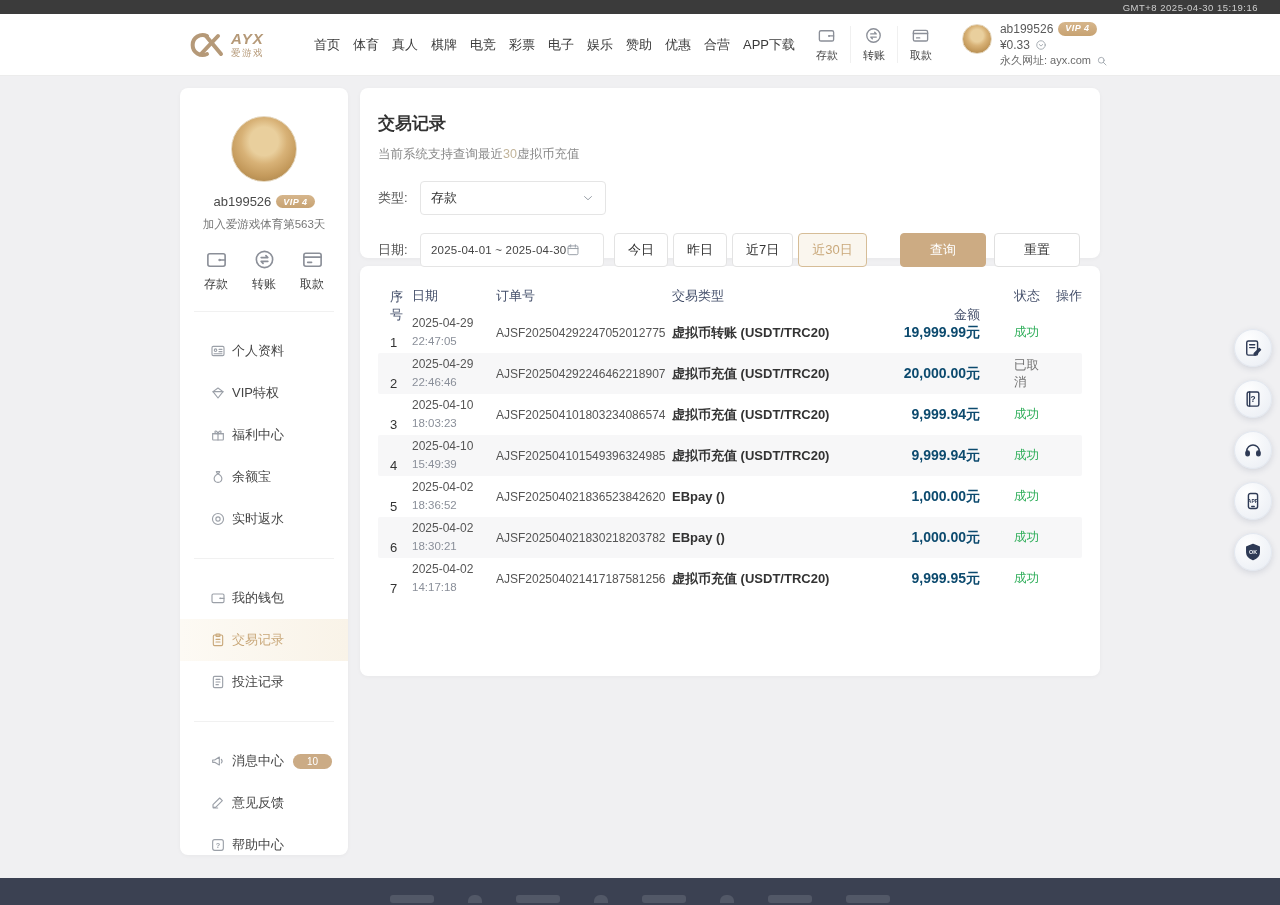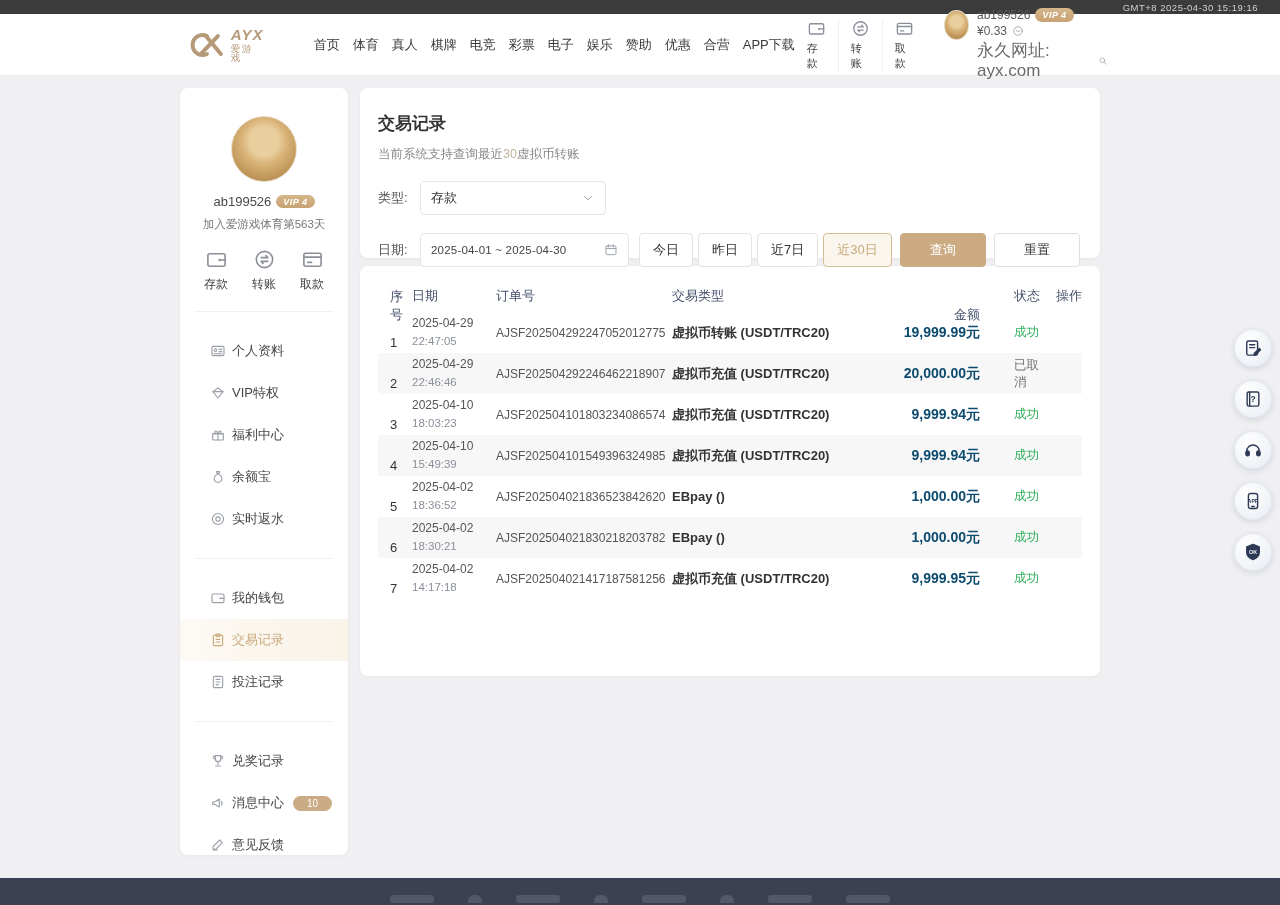--- a/index.html
+++ b/index.html
@@ -31,21 +31,21 @@
   .qa .icn{width:19px;height:19px;color:#8b8f98;}
   .qa span.lbl{font-size:11px;color:#444;}
   .user-box{display:flex;align-items:flex-start;gap:8px;margin-left:18px;}
   .avatar{border-radius:50%;background:
       radial-gradient(circle at 50% 38%, #e9cf9d 0 28%, #d8b277 45%, #c49a5c 68%, #9a7742 100%);
       border:1px solid #e6d9c2;}
   .avatar.sm{width:30px;height:30px;margin-top:2px;}
   .user-meta{display:flex;flex-direction:column;gap:2px;}
   .u-row{display:flex;align-items:center;gap:5px;font-size:12px;color:#5a5a5a;line-height:1.2;}
   .u-row .icn{width:12px;height:12px;color:#9aa0a8;}
-  .u-row.site{font-size:17px;color:#6a6a6a;}
+  .u-row.site{font-size:11px;color:#6a6a6a;}
   .vip-badge{background:linear-gradient(180deg,#d6b68c,#c7a272);color:#fff;font-size:9px;font-weight:bold;font-style:italic;border-radius:8px;padding:1.5px 7px;letter-spacing:.5px;}
 
   
   .body{display:flex;align-items:flex-start;padding:12px 0 0 180px;}
 
   
   .sidebar{width:168px;height:767px;background:#fff;border-radius:8px;box-shadow:0 1px 4px rgba(0,0,0,.04);padding-top:28px;flex-shrink:0;}
   .profile{display:flex;flex-direction:column;align-items:center;}
   .avatar.lg{width:66px;height:66px;}
   .p-name{display:flex;align-items:center;gap:5px;margin-top:12px;}
@@ -70,21 +70,21 @@
   .filter-card{height:170px;padding:24px 20px 0 18px;}
   .page-title{font-size:17px;font-weight:bold;color:#333;}
   .subtitle{font-size:12.5px;color:#8a8a8a;margin-top:11px;}
   .subtitle .hl{color:#c2b49a;}
   .f-row{display:flex;align-items:center;margin-top:18px;}
   .f-label{font-size:13px;color:#555;width:42px;flex-shrink:0;}
   .select,.date-input{height:34px;border:1px solid #e5e5e5;border-radius:4px;background:#fff;display:flex;align-items:center;padding:0 10px;cursor:pointer;}
   .select{width:186px;justify-content:space-between;}
   .select .val{font-size:13px;color:#333;}
   .select .icn,.date-input .icn{width:14px;height:14px;color:#9aa0a8;}
-  .date-input{width:209px;justify-content:space-between;}
+  .date-input{width:184px;}
   .date-input .val{font-size:11.5px;color:#444;letter-spacing:.2px;}
   .quick-dates{display:flex;gap:5px;margin-left:10px;}
   .qd{height:34px;padding:0 13px;border:1px solid #e3e3e3;border-radius:4px;background:#fff;font-size:13px;color:#333;display:flex;align-items:center;cursor:pointer;}
   .qd.active{border-color:#d6bd97;color:var(--accent);background:var(--accent-bg);}
   .f-btns{margin-left:auto;display:flex;gap:8px;}
   .btn{height:34px;width:86px;border-radius:4px;font-size:13px;display:flex;align-items:center;justify-content:center;cursor:pointer;}
   .btn.primary{background:var(--accent-btn);color:#fff;border:1px solid var(--accent-btn);}
   .btn.ghost{background:#fff;color:#333;border:1px solid #e0e0e0;}
 
   
@@ -375,31 +375,20 @@
             </span>
             <span class="mi-label">投注记录</span>
 
           </div>
         </div>
 
       <div class="divider"></div>
 
       <div class="menu">
 
-          <div class="menu-item">
-            <span class="icn">
-              <svg viewBox="0 0 24 24" fill="none" stroke="currentColor" stroke-width="1.7" stroke-linecap="round" stroke-linejoin="round">
-                <path d="M8 4h8v5a4 4 0 01-8 0z"></path>
-                <path d="M8 5H5.2a2.8 2.8 0 002.8 3.8M16 5h2.8A2.8 2.8 0 0116 8.8"></path>
-                <path d="M12 13v4M8.5 19.5h7"></path>
-              </svg>
-            </span>
-            <span class="mi-label">兑奖记录</span>
-
-          </div>
 
           <div class="menu-item">
             <span class="icn">
               <svg viewBox="0 0 24 24" fill="none" stroke="currentColor" stroke-width="1.7" stroke-linecap="round" stroke-linejoin="round">
                 <path d="M4 10.5v3.5h3l7 4V6l-7 4.5z"></path>
                 <path d="M17 9.5a4.2 4.2 0 010 5.5"></path>
               </svg>
             </span>
             <span class="mi-label">消息中心</span>
             <span class="mi-badge">10</span>
@@ -427,21 +416,21 @@
 
           </div>
         </div>
     </aside>
 
     <main class="main">
 
       <section class="card filter-card">
         <h1 class="page-title">交易记录</h1>
         <p class="subtitle">
-          <span>当前系统支持查询最近</span><span class="hl">30</span><span>虚拟币转账</span>
+          <span>当前系统支持查询最近</span><span class="hl">30</span><span>虚拟币充值</span>
         </p>
 
         <div class="f-row">
           <span class="f-label">类型:</span>
           <div class="select">
             <span class="val">存款</span>
             <span class="icn">
                 <svg viewBox="0 0 24 24" fill="none" stroke="currentColor" stroke-width="1.7" stroke-linecap="round" stroke-linejoin="round">
                   <path d="M6 9.5l6 5.5 6-5.5"></path>
                 </svg>

